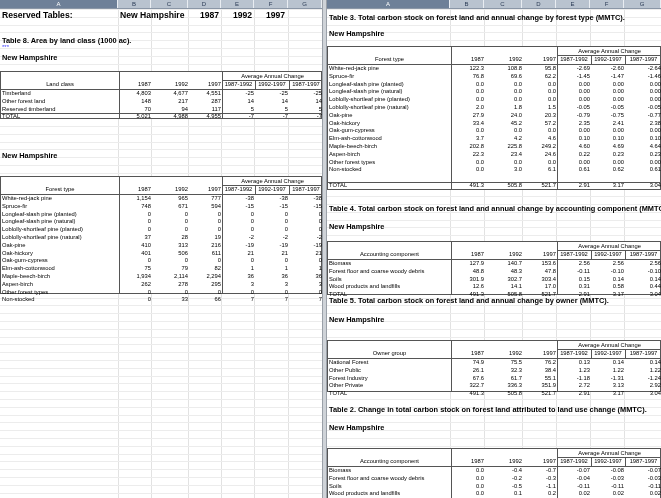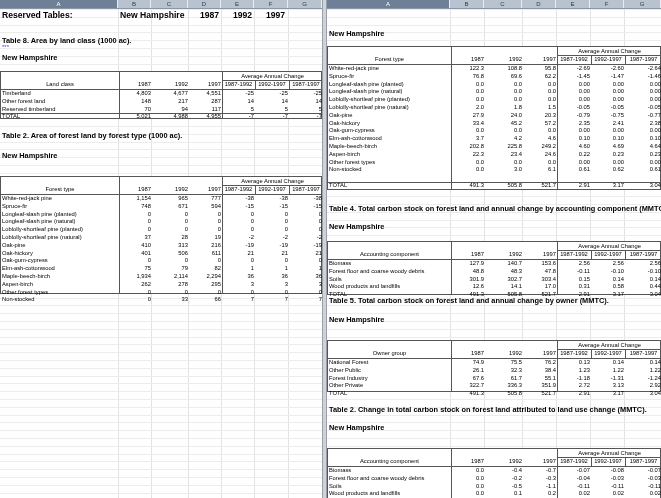--- a/index.html
+++ b/index.html
@@ -163,21 +163,20 @@
       <div class="cell l" style="left: 0px; width: 118px; top: 41.4px;">TOTAL</div>
       <div class="cell r" style="left: 118px; width: 33px; top: 41.4px;">5,021</div>
       <div class="cell r" style="left: 151px; width: 37px; top: 41.4px;">4,988</div>
       <div class="cell r" style="left: 188px; width: 33px; top: 41.4px;">4,955</div>
       <div class="cell r" style="left: 221px; width: 33px; top: 41.4px;">-7</div>
       <div class="cell r" style="left: 254px; width: 34px; top: 41.4px;">-7</div>
       <div class="cell r" style="left: 288px; width: 34px; top: 41.4px;">-7</div>
       <div class="hl" style="left: 0px; width: 322px; top: 40.9px;"></div>
     </div>
 
-  <div class="txt title" style="left:2px;top:131px;">Table 2. Area of forest land by forest type (1000 ac).</div>
   <div class="txt sub" style="left:2px;top:151px;">New Hampshire</div>
   <div class="tbl" id="t2" style="left:0;top:176px;width:322px;height:118px;">
       <div class="cell ctr" style="left: 221px; width: 101px; top: 1px;">Average Annual Change</div>
       <div class="hl" style="left: 221px; width: 101px; top: 8px;"></div>
       <div class="cell ctr" style="left: 0px; width: 118px; top: 9px;">Forest type</div>
       <div class="cell r" style="left: 118px; width: 33px; top: 9px;">1987</div>
       <div class="cell r" style="left: 151px; width: 37px; top: 9px;">1992</div>
       <div class="cell r" style="left: 188px; width: 33px; top: 9px;">1997</div>
       <div class="cell ctr" style="left: 221px; width: 33px; top: 9px;">1987-1992</div>
       <div class="cell ctr" style="left: 254px; width: 34px; top: 9px;">1992-1997</div>
@@ -365,20 +364,21 @@
       <div class="row-line" style="top: 429px;"></div>
       <div class="row-line" style="top: 436.8px;"></div>
       <div class="row-line" style="top: 444.6px;"></div>
       <div class="row-line" style="top: 452.4px;"></div>
       <div class="row-line" style="top: 460.2px;"></div>
       <div class="row-line" style="top: 468px;"></div>
       <div class="row-line" style="top: 475.8px;"></div>
       <div class="row-line" style="top: 483.6px;"></div>
     </div>
 
+  <div class="txt title" style="left:2px;top:13px;">Table 3. Total carbon stock on forest land and annual change by forest type (MMTC).</div>
   <div class="txt sub" style="left:2px;top:29px;">New Hampshire</div>
   <div class="tbl" id="t3" style="left:0;top:46px;width:334px;height:144px;">
       <div class="cell ctr" style="left: 229px; width: 105px; top: 1px;">Average Annual Change</div>
       <div class="hl" style="left: 229px; width: 105px; top: 8px;"></div>
       <div class="cell ctr" style="left: 0px; width: 123px; top: 9px;">Forest type</div>
       <div class="cell r" style="left: 123px; width: 34px; top: 9px;">1987</div>
       <div class="cell r" style="left: 157px; width: 38px; top: 9px;">1992</div>
       <div class="cell r" style="left: 195px; width: 34px; top: 9px;">1997</div>
       <div class="cell ctr" style="left: 229px; width: 34px; top: 9px;">1987-1992</div>
       <div class="cell ctr" style="left: 263px; width: 34px; top: 9px;">1992-1997</div>

